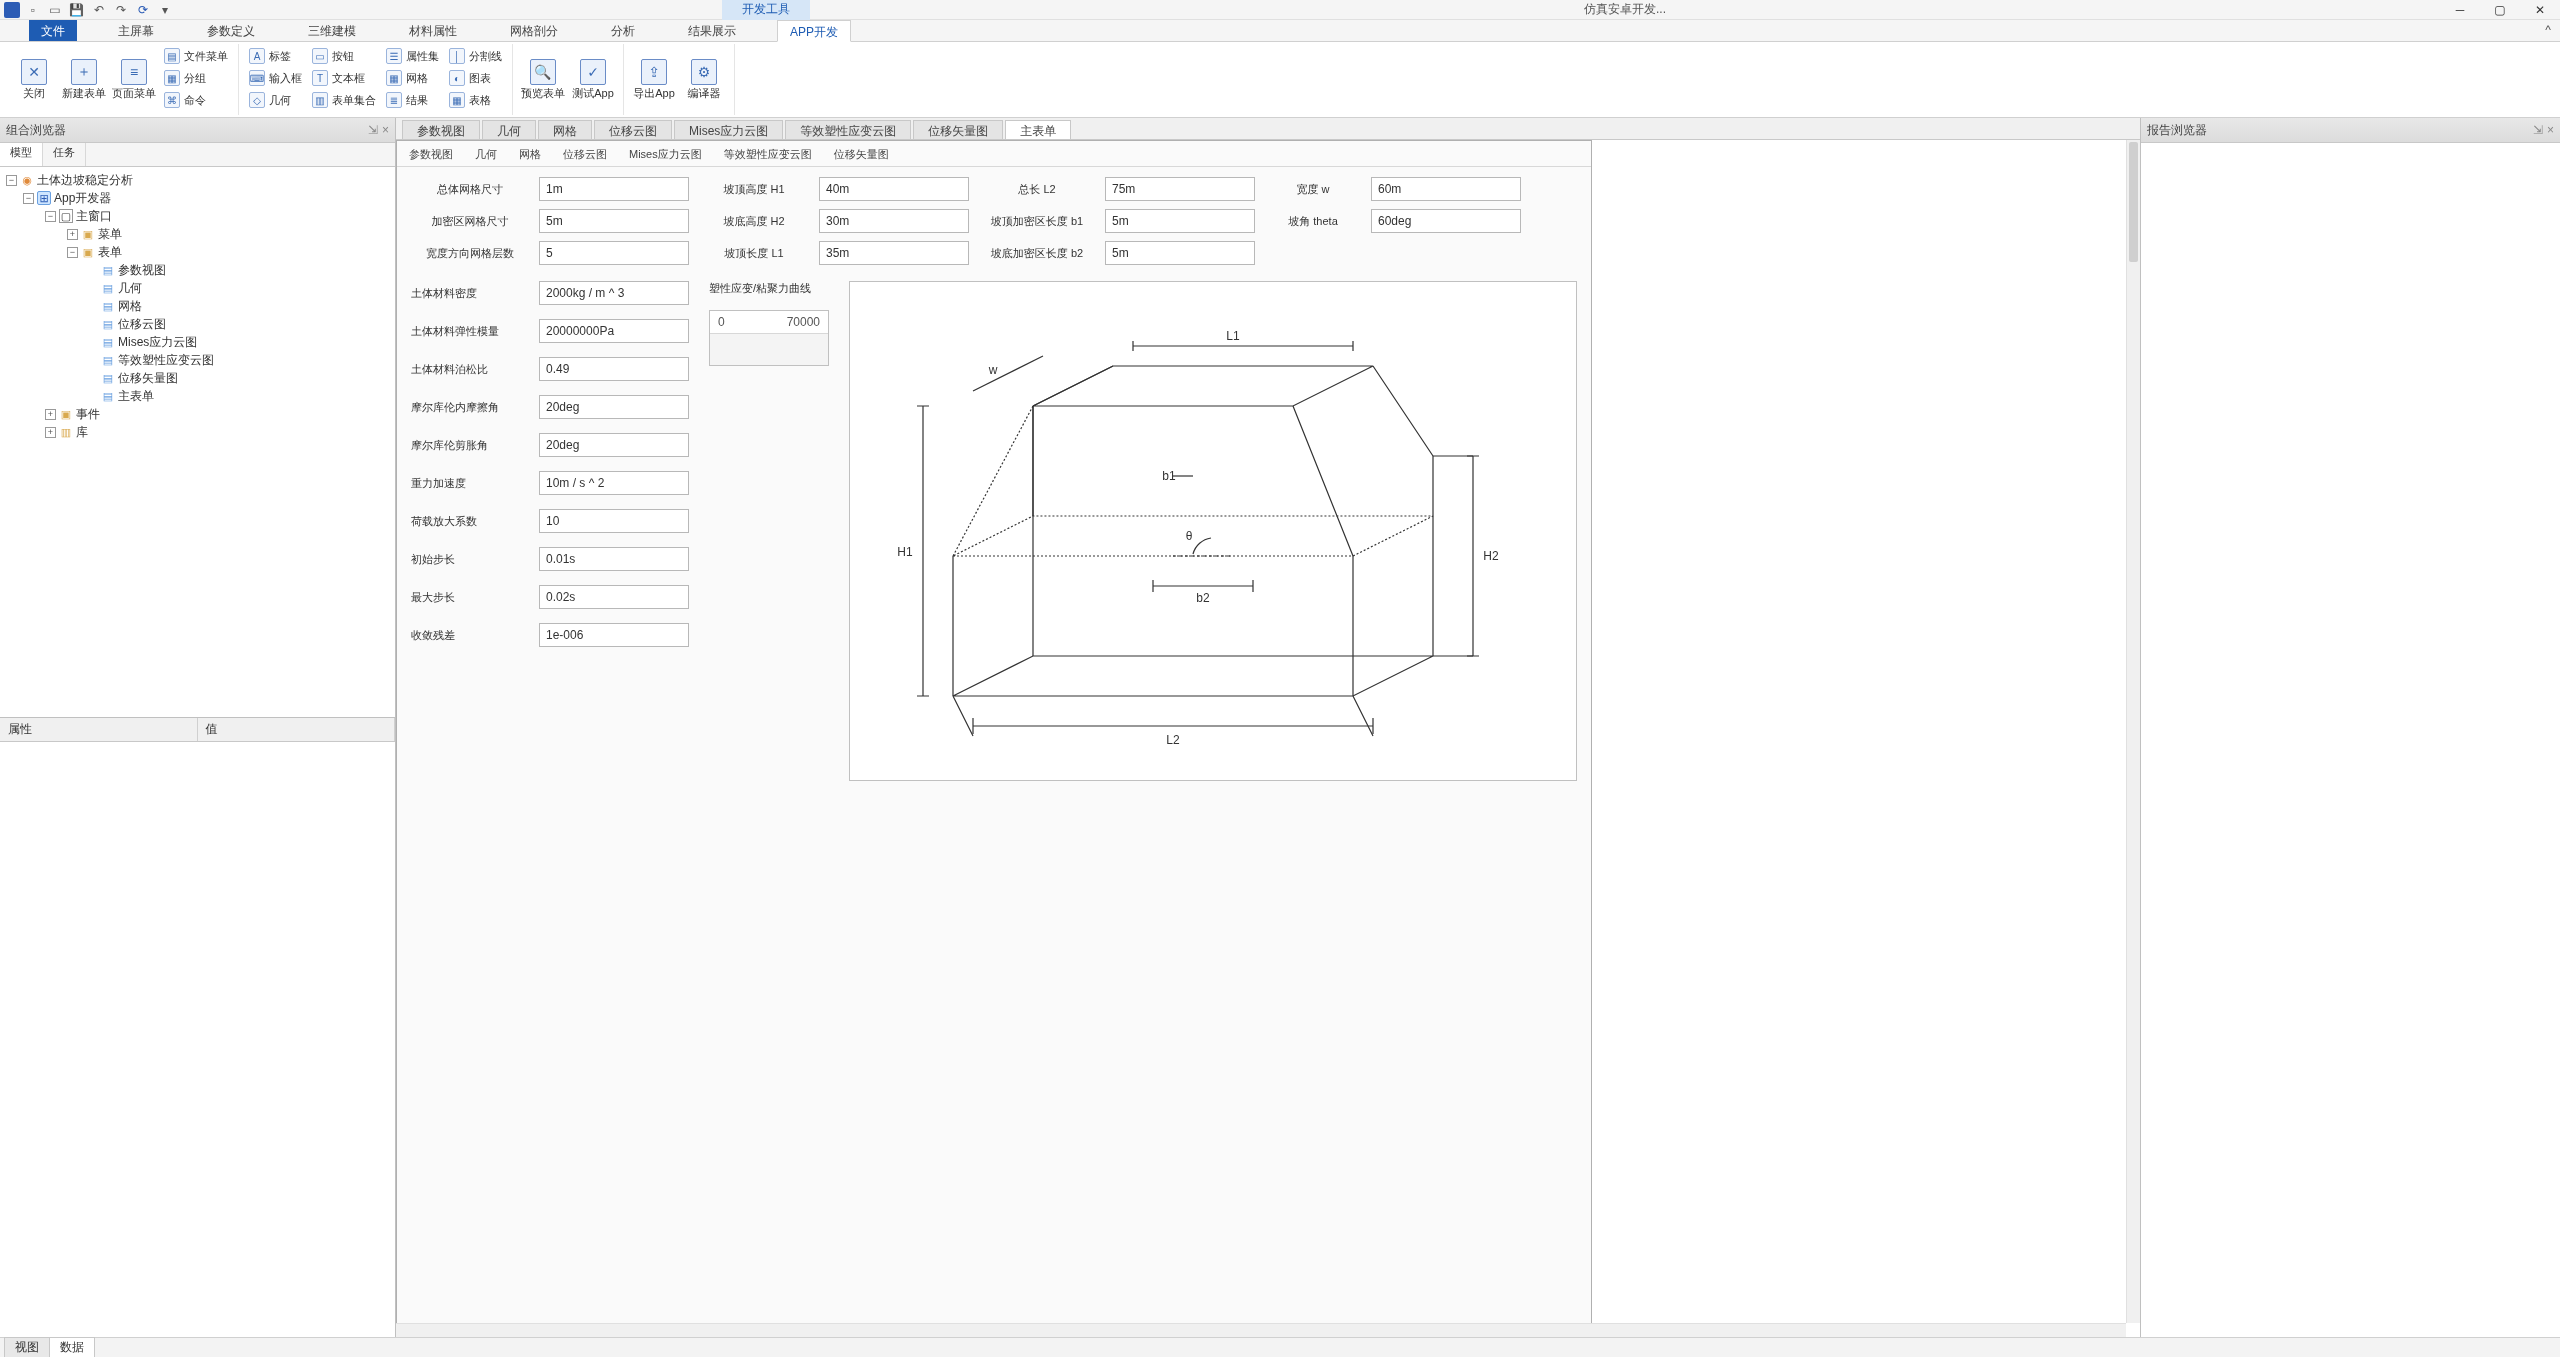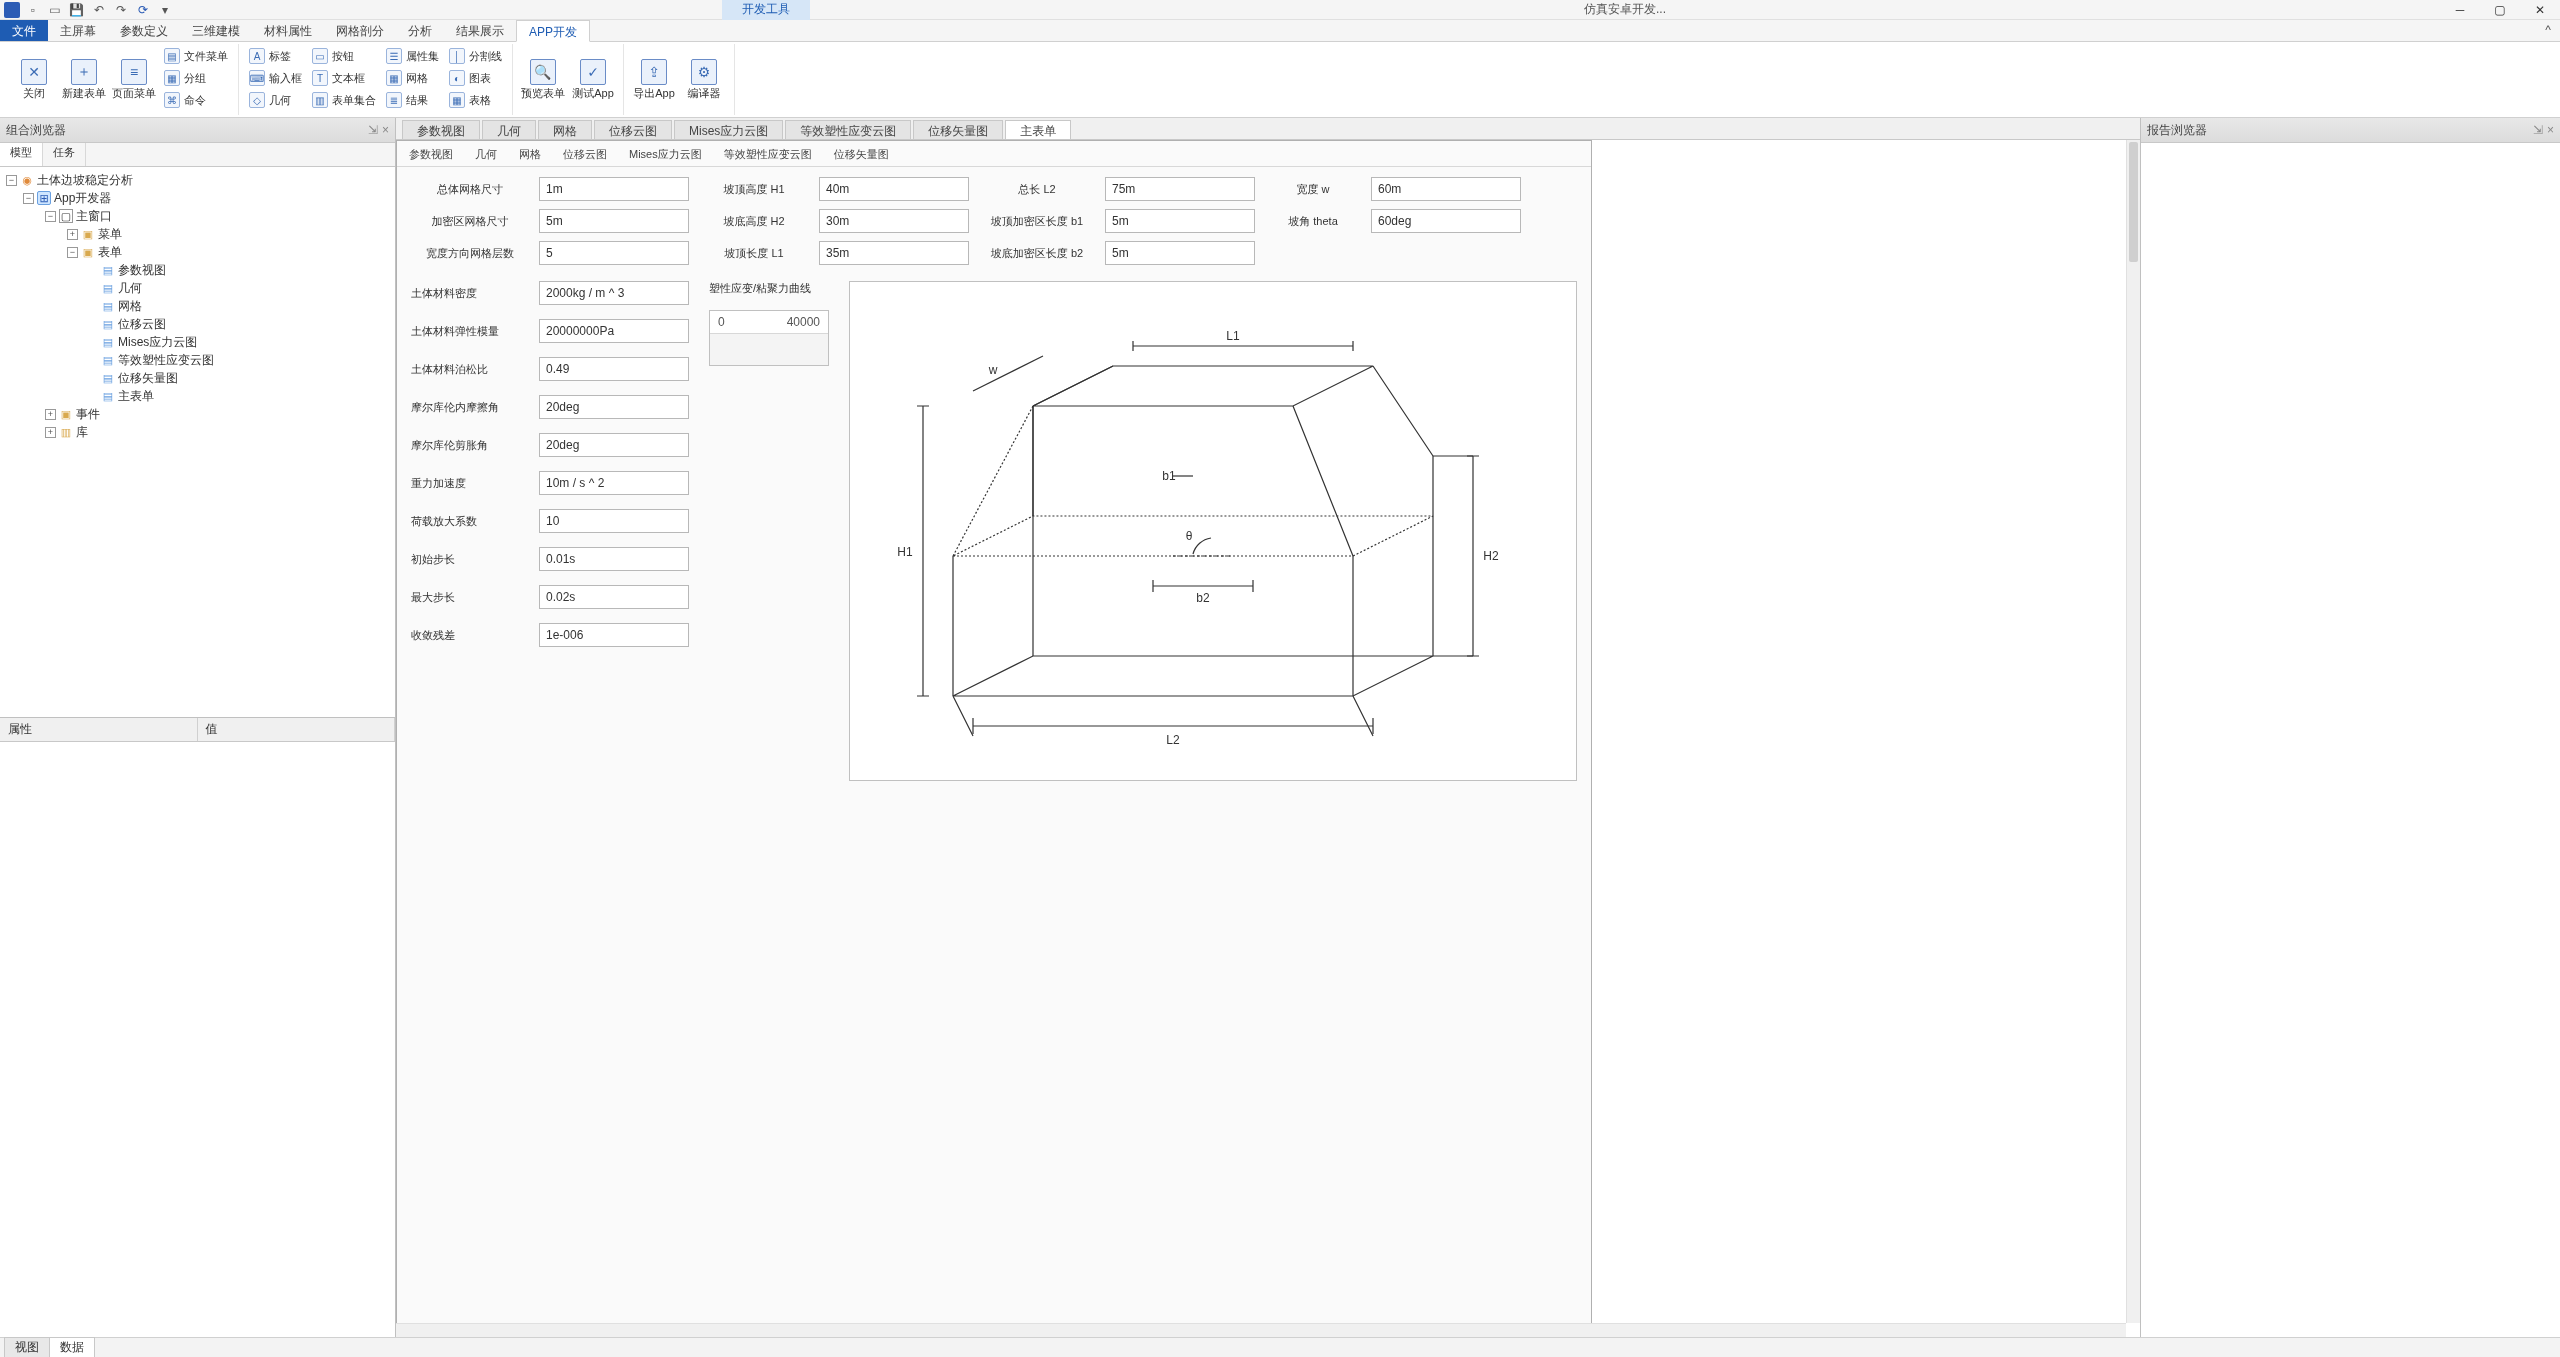--- a/index.html
+++ b/index.html
@@ -9,21 +9,21 @@
 .titlebar { height: 20px; display: flex; align-items: center; justify-content: space-between; background: #f5f5f5; border-bottom: 1px solid #e0e0e0; }
 .titlebar-left { display: flex; align-items: center; gap: 4px; padding-left: 4px; }
 .titlebar-left .icon { width: 16px; height: 16px; background: #2c5cb5; border-radius: 2px; }
 .qat-btn { width: 18px; height: 16px; display: flex; align-items: center; justify-content: center; color: #555; cursor: pointer; }
 .titlebar-center { text-align: center; color: #555; }
 .titlebar-right { display: flex; }
 .win-btn { width: 40px; height: 20px; display: flex; align-items: center; justify-content: center; cursor: pointer; }
 
 
 .ribbon-tabs { height: 22px; display: flex; background: #f5f5f5; border-bottom: 1px solid #d0d0d0; position: relative; }
-.ribbon-tab { padding: 3px 12px; color: #444; cursor: pointer; line-height: 16px; }
+.ribbon-tab { padding: 3px 12px; color: #444; cursor: pointer; line-height: 16px; margin-left: 29px; }
 .ribbon-tab.file { background: #1e5cb3; color: #fff; }
 .ribbon-tab.active { background: #fff; border: 1px solid #d0d0d0; border-bottom: 1px solid #fff; margin-bottom: -1px; color: #1e5cb3; }
 .ribbon-help { position: absolute; right: 4px; top: 2px; width: 16px; height: 16px; display: flex; align-items: center; justify-content: center; color: #555; cursor: pointer; }
 
 
 .ribbon { height: 76px; background: #fff; border-bottom: 1px solid #d0d0d0; display: flex; padding: 2px 4px; }
 .ribbon-group { display: flex; flex-direction: column; border-right: 1px solid #e5e5e5; padding: 0 6px; }
 .ribbon-group-body { display: flex; gap: 2px; flex: 1; align-items: flex-start; }
 .rbn-large { display: flex; flex-direction: column; align-items: center; justify-content: center; width: 48px; height: 70px; cursor: pointer; gap: 2px; }
 .rbn-large .ico { width: 26px; height: 26px; border: 1px solid #6a8cc7; background: #eaf1fb; border-radius: 2px; display: flex; align-items: center; justify-content: center; color: #3b6cb5; font-size: 14px; }
@@ -431,21 +431,21 @@
             <div class="flabel">最大步长</div>
               <div class="finput">0.02s</div>
             <div class="flabel">收敛残差</div>
               <div class="finput">1e-006</div>
           </div>
           <div class="midcol">
             <div class="curve-label">塑性应变/粘聚力曲线</div>
             <div class="curve-box">
               <div class="curve-head">
                   <span>0</span>
-                  <span>40000</span>
+                  <span>70000</span>
                 </div>
             </div>
           </div>
           <div class="diagram">
             <svg viewBox="0 0 680 470">
               <g stroke="#333" stroke-width="1.2" fill="none">
 
                 <path d="M80 400 L480 400 L560 360 L160 360 Z"></path>
                 <path d="M80 400 L80 260 M480 400 L480 260 M560 360 L560 160 M160 360 L160 110"></path>
 

